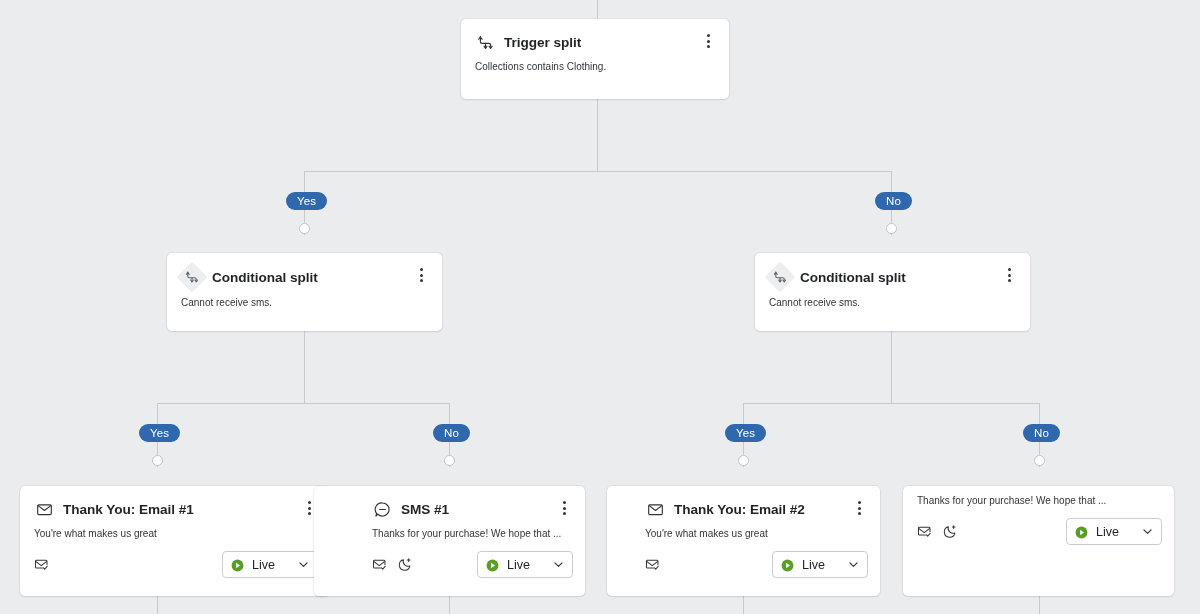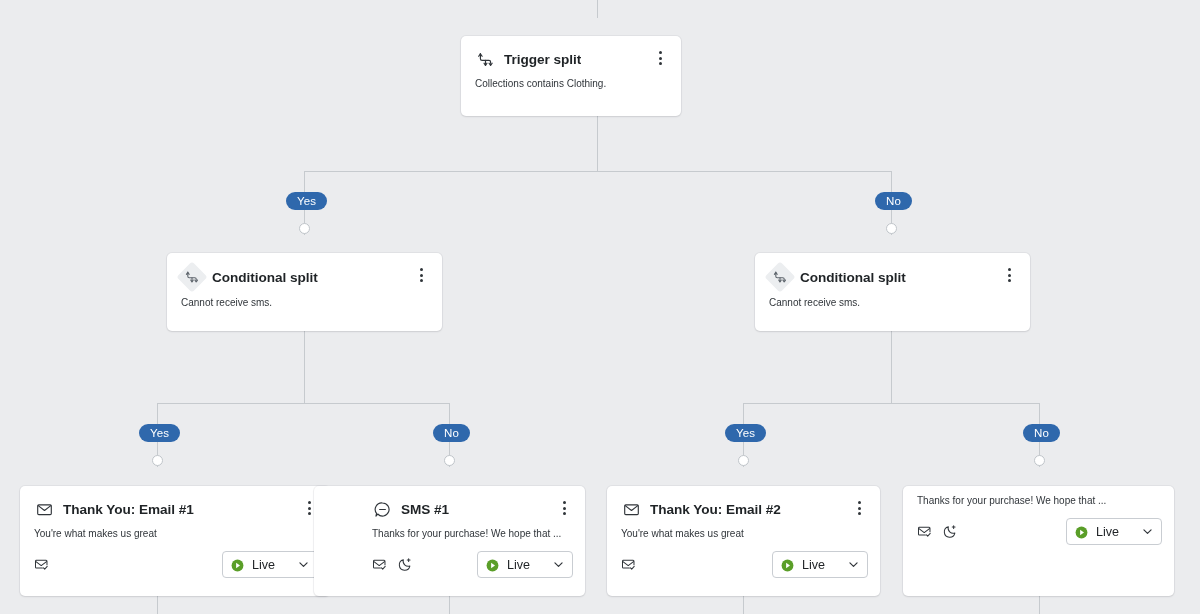--- a/index.html
+++ b/index.html
@@ -216,21 +216,21 @@
   <div class="branch-badge" style="left:1023px; top:424px;">No</div>
 
   <div class="node-dot" style="left:738px; top:455px;"></div>
   <div class="node-dot" style="left:1034px; top:455px;"></div>
 
   <div class="vline" style="left:157px; top:596px; height:18px;"></div>
   <div class="vline" style="left:449px; top:596px; height:18px;"></div>
   <div class="vline" style="left:743px; top:596px; height:18px;"></div>
   <div class="vline" style="left:1039px; top:596px; height:18px;"></div>
 
-  <div class="card" style="left:461px; top:36px; width:220px; height:80px;">
+  <div class="card" style="left:461px; top:19px; width:268px; height:80px;">
     <div class="card-head">
       <span class="card-icon">
         <svg width="17" height="17" viewBox="0 0 20 20" fill="none" stroke="#30353a" stroke-width="1.4" stroke-linecap="round" stroke-linejoin="round">
           <path d="M4 3 v6 a2 2 0 0 0 2 2 h8 a2 2 0 0 1 2 2 v1.5"></path>
           <path d="M2 6.2 L4 3.4 L6 6.2"></path>
           <path d="M14.2 14.4 L16 17 L17.8 14.4"></path>
           <path d="M10 11 v5.6"></path>
           <path d="M8.3 14.4 L10 17 L11.7 14.4"></path>
         </svg>
       </span>
@@ -372,21 +372,21 @@
         <span class="status-label">Live</span>
         <span class="chev">
           <svg width="13" height="13" viewBox="0 0 16 16" fill="none" stroke="#30353a" stroke-width="1.45" stroke-linecap="round" stroke-linejoin="round">
             <path d="M3.6 6 L8 10.4 L12.4 6"></path>
           </svg>
         </span>
       </div>
     </div>
   </div>
 
-  <div class="card" style="left:607px; top:486px; width:273px; height:110px;">
+  <div class="card" style="left:607px; top:486px; width:273px; height:110px;padding-left:24px;">
     <div class="card-head">
       <span class="card-icon">
         <svg width="17" height="17" viewBox="0 0 20 20" fill="none" stroke="#30353a" stroke-width="1.35" stroke-linecap="round" stroke-linejoin="round">
           <rect x="2" y="4.5" width="16" height="11.5" rx="1.3"></rect>
           <path d="M2.6 5.4 L10 11.2 L17.4 5.4"></path>
         </svg>
       </span>
       <span class="card-title">Thank You: Email #2</span>
       <span class="kebab">
           <i></i>

